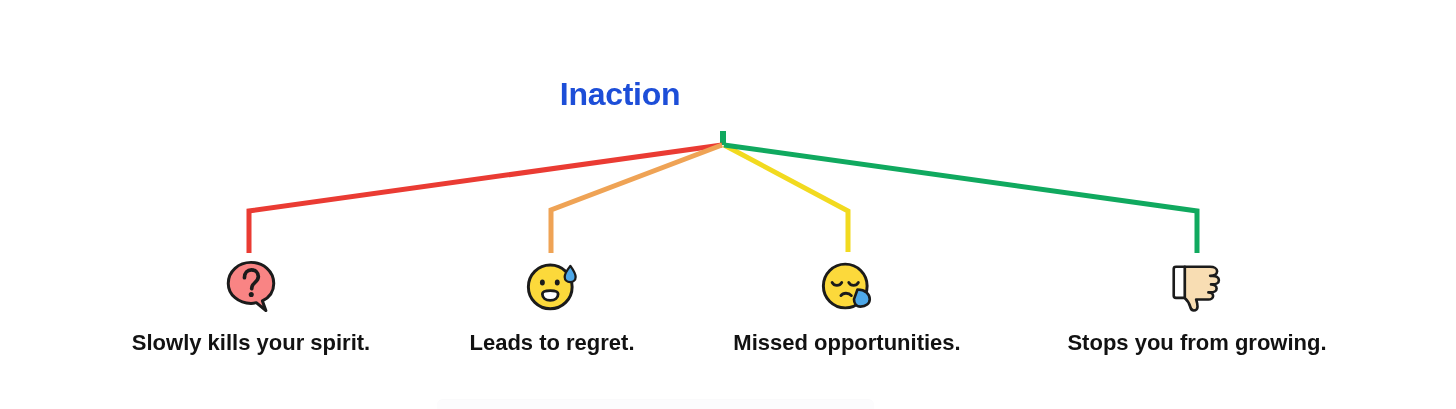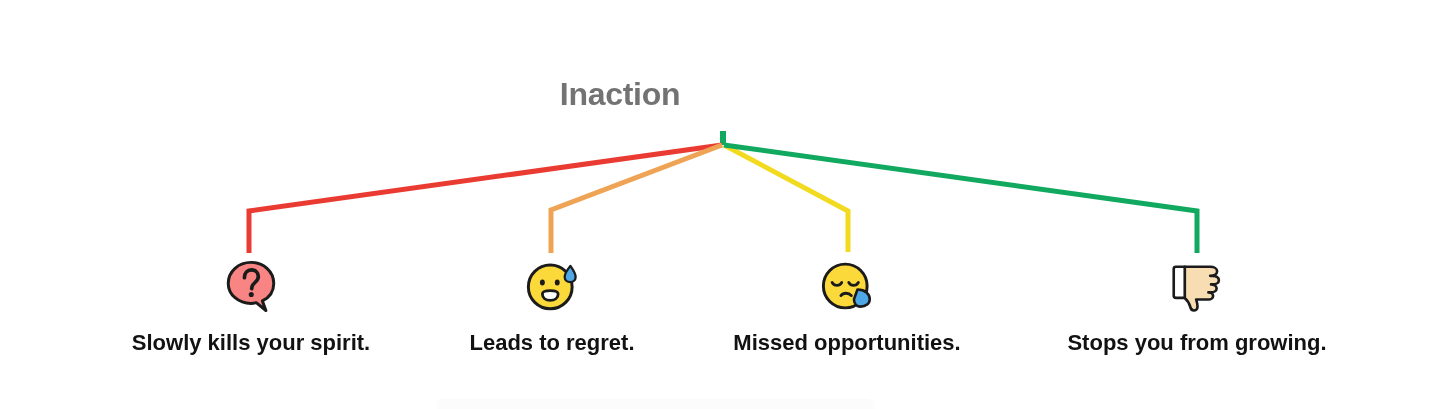--- a/index.html
+++ b/index.html
@@ -22,21 +22,21 @@
   
   #root-title {
     position: absolute;
     left: 0;
     top: 72px;
     width: 1240px;
     text-align: center;
     font-size: 32px;
     font-weight: bold;
     letter-spacing: -0.3px;
-    color: #737373;
+    color: #1d4ed8;
     line-height: 44px;
     white-space: nowrap;
   }
   
   #connectors {
     position: absolute;
     left: 0;
     top: 0;
     width: 1456px;
     height: 409px;

